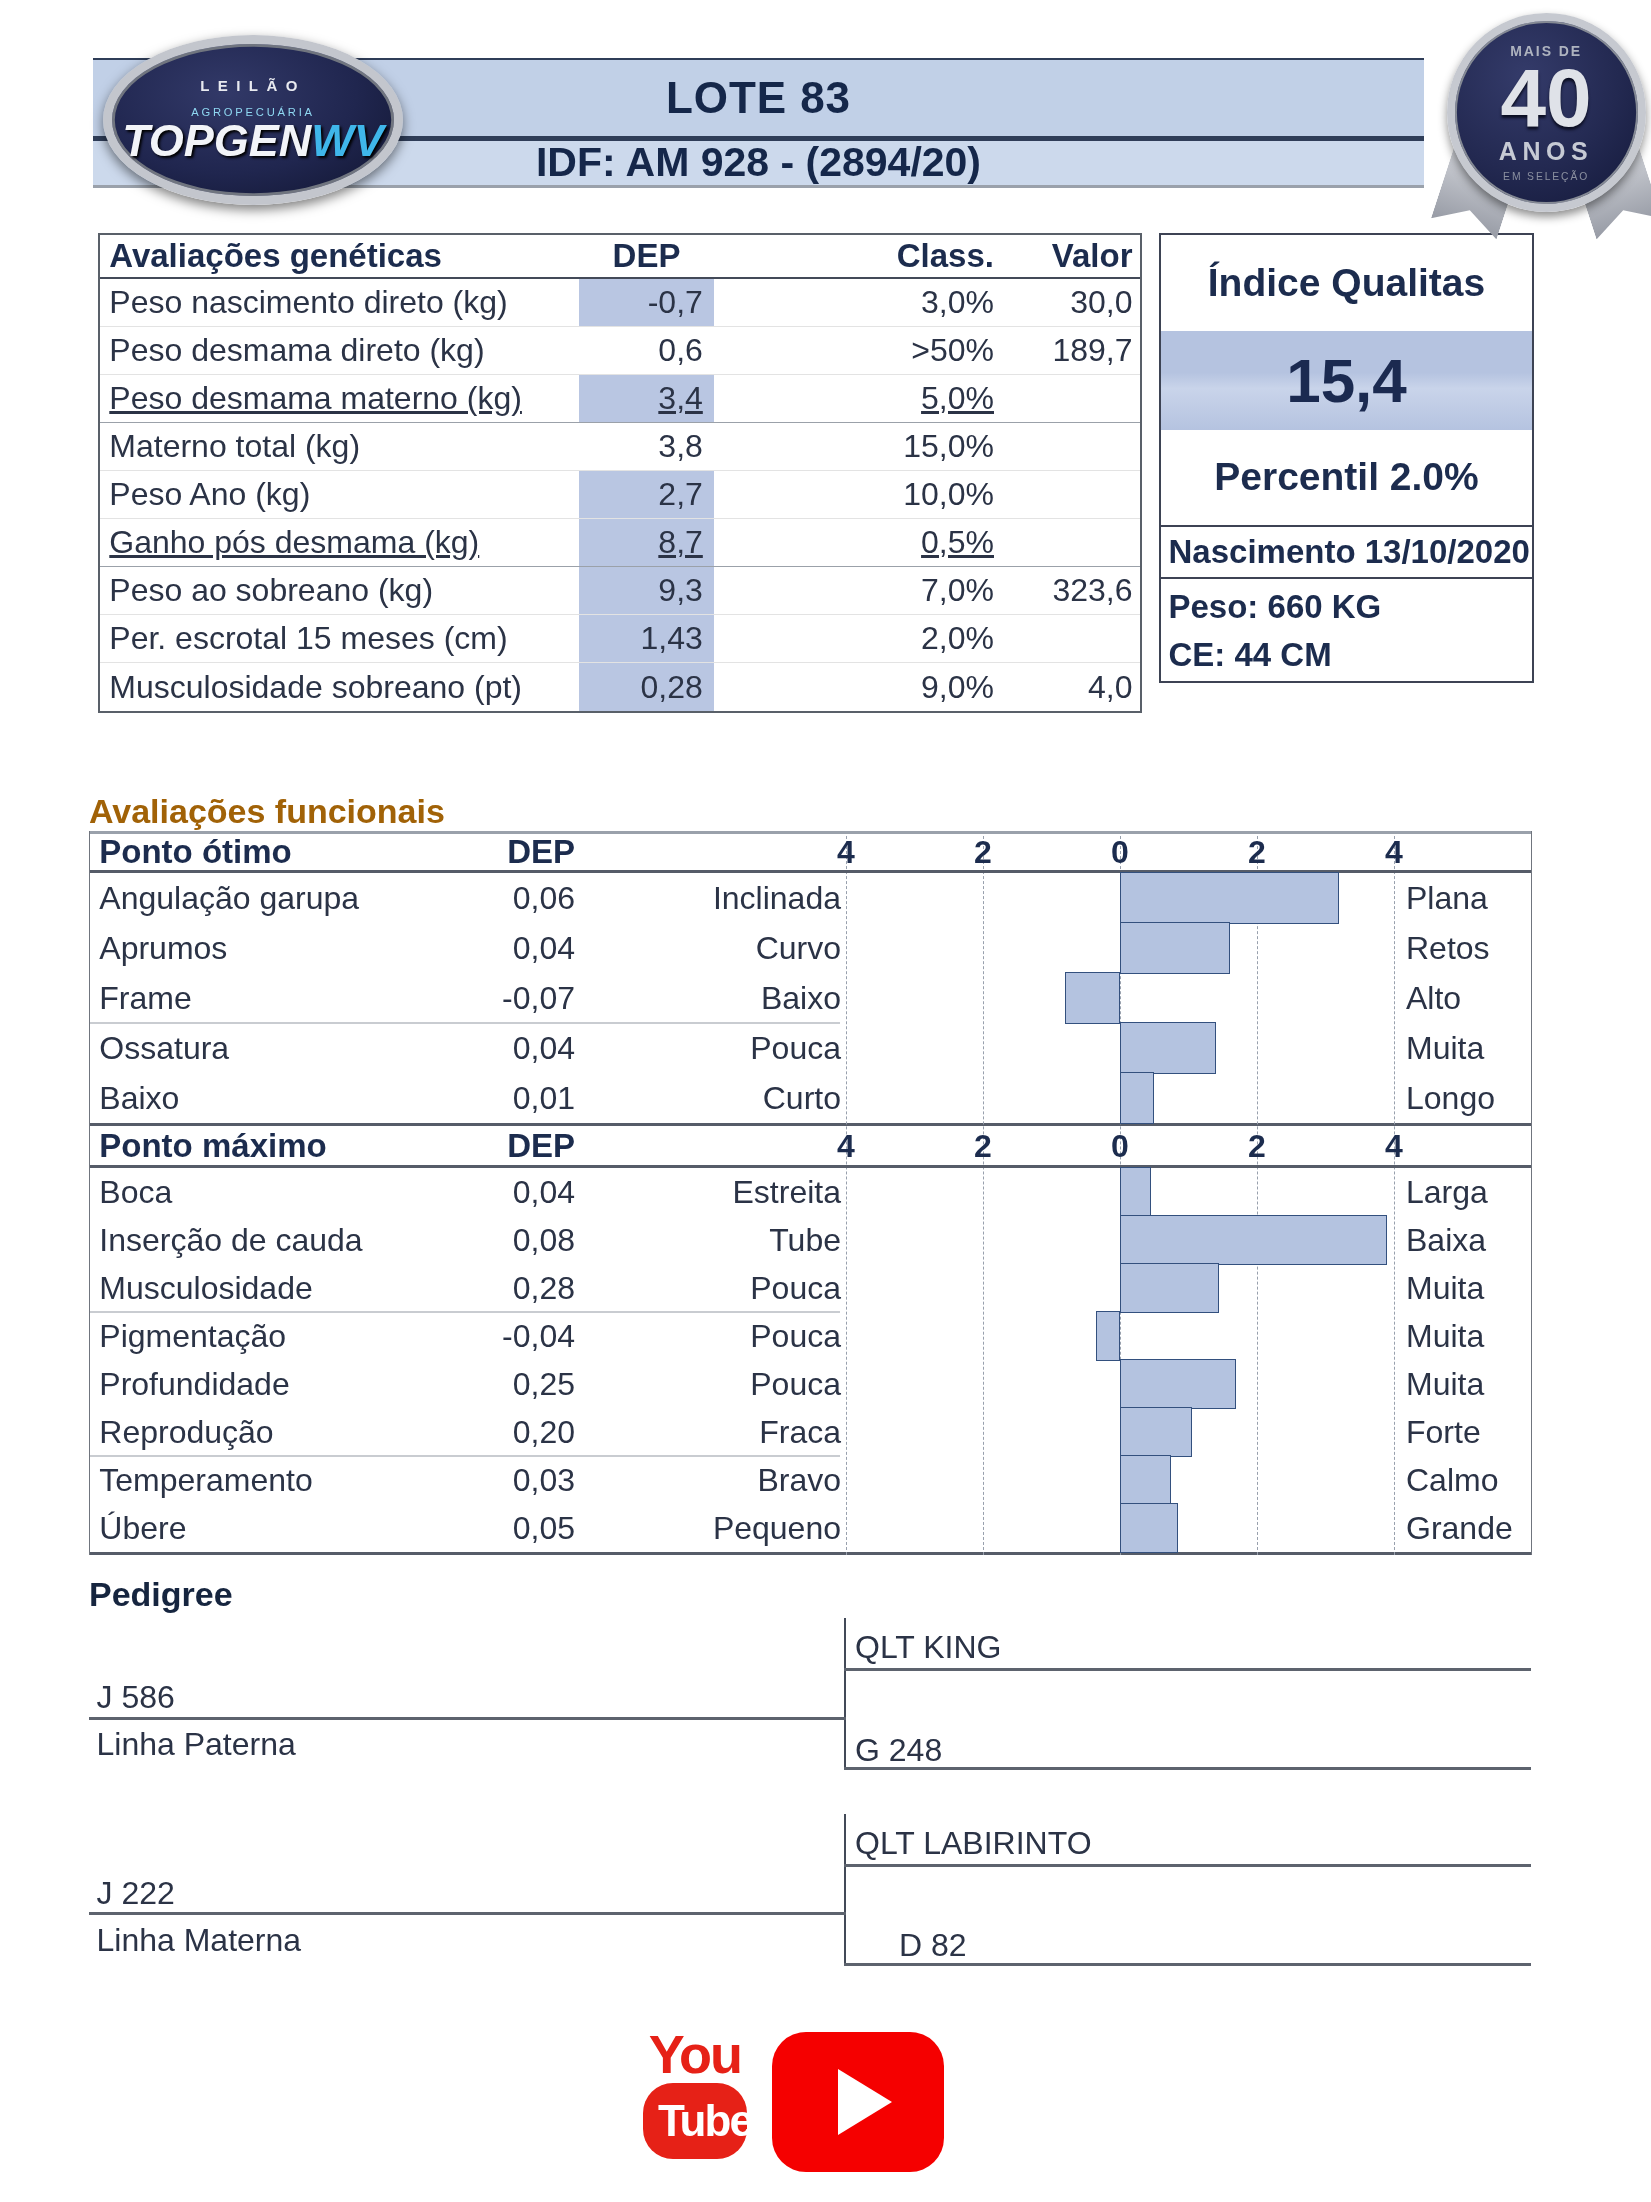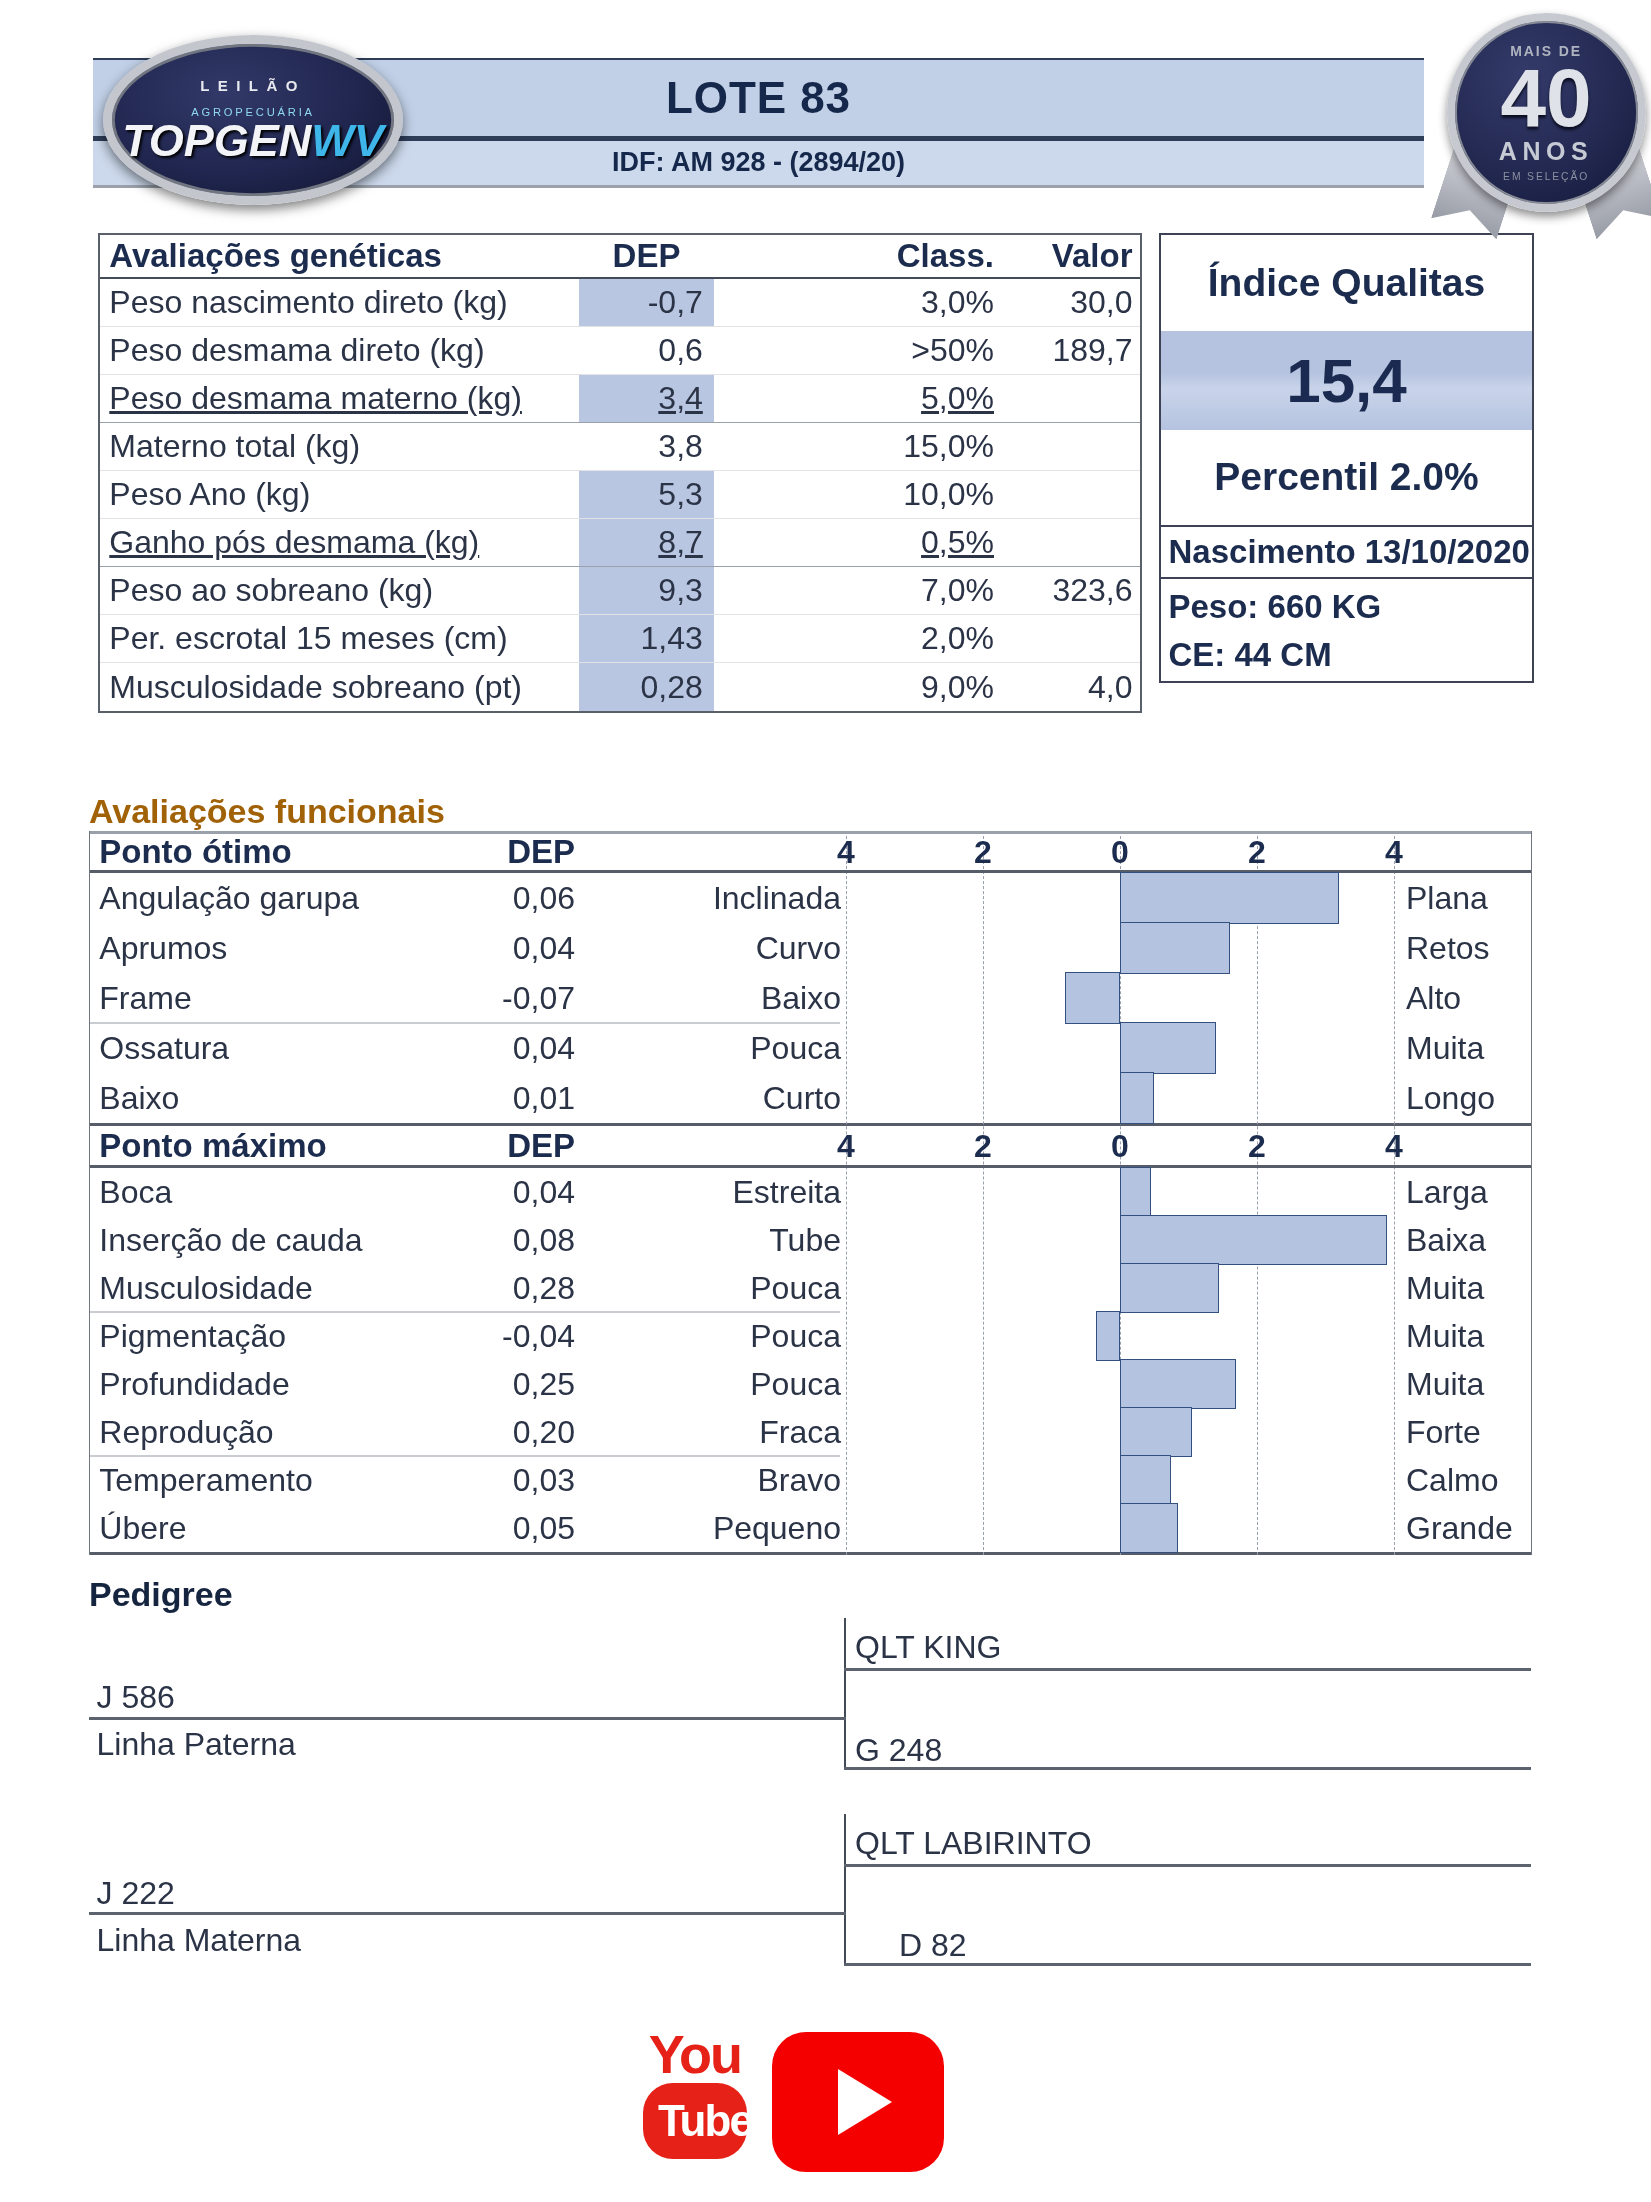--- a/index.html
+++ b/index.html
@@ -12,21 +12,21 @@
   .page{position:relative; width:1652px; height:2203px; background:#fff; overflow:hidden; color:var(--ink);}
 
   
   .banner{position:absolute; left:93px; top:58px; width:1331px;}
   .banner-top{height:78px; background:var(--banner-blue); border-top:2.8px solid #2f3d58;
     display:flex; align-items:center; justify-content:center;
     font-size:44px; font-weight:bold; color:#15274a; letter-spacing:0.9px;}
   .banner-div{height:4.7px; background:#2f3d58;}
   .banner-bottom{height:47px; background:var(--banner-blue2); border-bottom:3.7px solid #9aa1ab;
     display:flex; align-items:center; justify-content:center;
-    font-size:27px; font-weight:bold; color:#15274a;}
+    font-size:41px; font-weight:bold; color:#15274a;}
 
   
   .brand-logo{position:absolute; left:103px; top:35px; width:300px; height:170px; border-radius:50%;
     background:radial-gradient(ellipse at 40% 32%, #323968 0%, #20264f 55%, #10142e 100%);
     border:9.3px solid #c3c6cd; box-shadow:0 4.7px 11.2px rgba(0,0,0,.5), inset 0 0 0 2.8px #70757f;
     display:flex; flex-direction:column; align-items:center; justify-content:center; text-align:center; z-index:5;}
   .logo-leilao{font-size:15px; font-weight:bold; letter-spacing:8.4px; color:#e8eaf0;}
   .logo-agro{font-size:11.2px; letter-spacing:2.8px; color:#8fd8f2; margin-top:11.2px;}
   .logo-brand{font-size:45px; font-weight:bold; font-style:italic; color:#f2f4f8; line-height:1;
     text-shadow:1.9px 1.9px 2.8px #000;}
@@ -173,21 +173,21 @@
           <div class="c-valor"></div>
         </div>
         <div class="g-row">
           <div class="c-label">Materno total (kg)</div>
           <div class="c-dep">3,8</div>
           <div class="c-class">15,0%</div>
           <div class="c-valor"></div>
         </div>
         <div class="g-row">
           <div class="c-label">Peso Ano (kg)</div>
-          <div class="c-dep hl">5,3</div>
+          <div class="c-dep hl">2,7</div>
           <div class="c-class">10,0%</div>
           <div class="c-valor"></div>
         </div>
         <div class="g-row group-end">
           <div class="c-label">Ganho pós desmama (kg)</div>
           <div class="c-dep hl">8,7</div>
           <div class="c-class">0,5%</div>
           <div class="c-valor"></div>
         </div>
         <div class="g-row">

